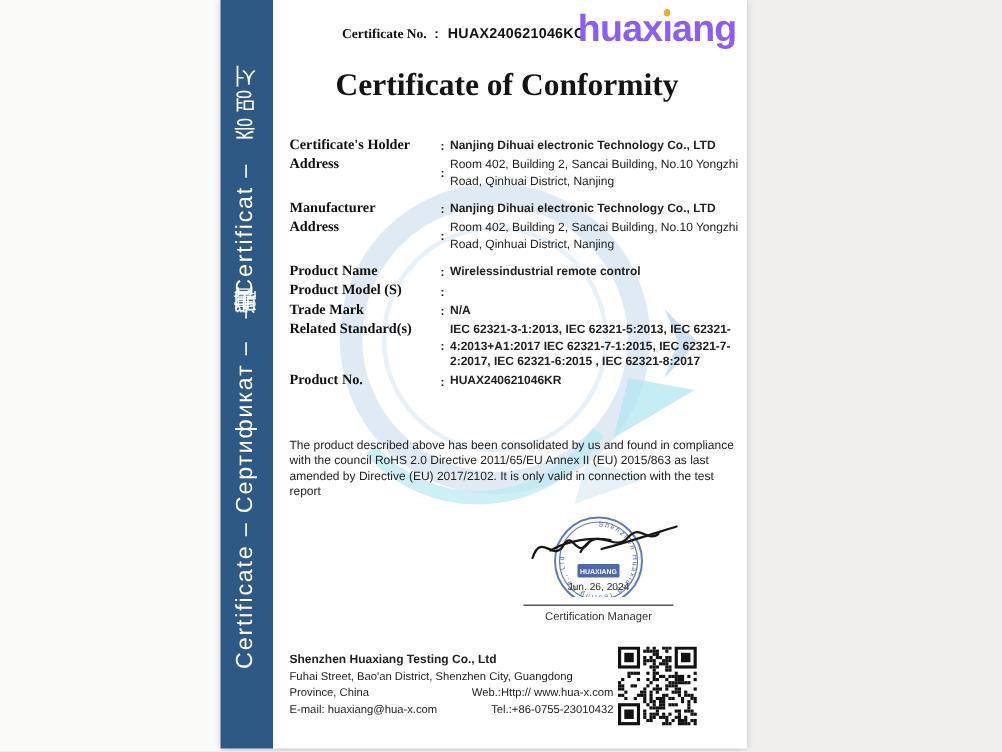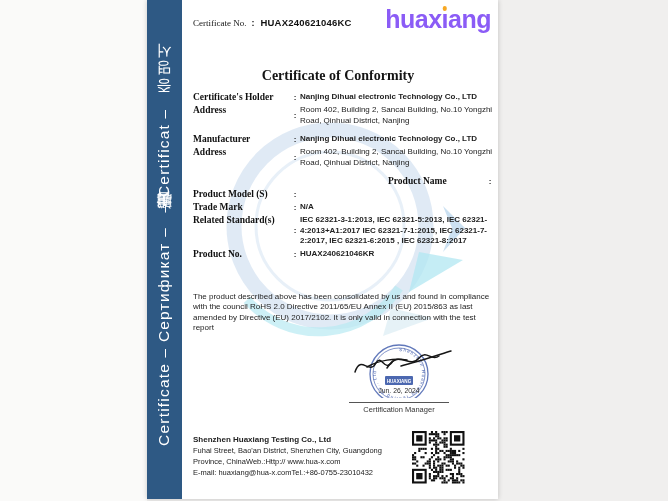--- a/index.html
+++ b/index.html
@@ -9,55 +9,55 @@
   .page{position:absolute;left:147px;top:0;width:351px;height:499px;background:#ffffff;
         box-shadow:0 0 5px rgba(0,0,0,.2);}
   .strip{position:absolute;left:0;top:0;width:35px;height:499px;background:#2e5984;
          display:flex;align-items:center;justify-content:center;z-index:2;}
   .strip-text{writing-mode:vertical-rl;transform:rotate(180deg);color:#ffffff;
               font-size:15.5px;letter-spacing:1.2px;white-space:nowrap;}
   .watermark{position:absolute;left:0;top:0;width:351px;height:499px;z-index:0;pointer-events:none;}
   .content-layer{position:absolute;left:0;top:0;width:351px;height:499px;z-index:1;}
 
   .certno-row{position:absolute;left:46px;top:17px;display:flex;align-items:baseline;color:#111;}
-  .certno-label{font-family:"Liberation Serif",serif;font-weight:normal;font-size:9px;}
+  .certno-label{font-family:"Liberation Serif",serif;font-weight:bold;font-size:9px;margin-left:35px;}
   .certno-sep{font-weight:bold;font-size:9px;margin:0 6px 0 5px;}
   .certno-value{font-weight:bold;font-size:9.5px;letter-spacing:.2px;}
 
   .logo{position:absolute;left:230px;top:4px;width:114px;text-align:right;
         font-weight:bold;font-size:25px;color:#8b5cf6;letter-spacing:-0.5px;line-height:30px;}
   .logo-i{position:relative;display:inline-block;}
   .logo-i .dot{position:absolute;left:50%;transform:translateX(-50%);top:2px;width:4.5px;height:4.5px;
                border-radius:50%;background:#f7a823;}
 
   .title{position:absolute;left:40px;top:44px;width:302px;text-align:center;
-         font-family:"Liberation Serif",serif;font-weight:bold;font-size:14px;color:#141414;margin-top:24px;}
+         font-family:"Liberation Serif",serif;font-weight:bold;font-size:21px;color:#141414;}
 
   .fields{position:absolute;left:46px;top:92px;width:302px;}
   .field{display:flex;margin-bottom:2px;}
-  .field.gap{margin-top:8px;justify-content:flex-end;}
+  .field.gap{margin-top:8px;}
   .lbl{width:97px;flex:none;font-family:"Liberation Serif",serif;font-weight:bold;
        font-size:9.5px;color:#101010;line-height:11px;}
   .sep{width:10px;flex:none;text-align:center;font-weight:bold;font-size:8px;color:#222;
        align-self:center;}
   .val{flex:1;font-size:8px;line-height:10.5px;color:#222;}
   .val.bold{font-weight:bold;}
 
   .statement{position:absolute;left:46px;top:292px;width:304px;font-size:8px;
              line-height:10.4px;color:#222;}
 
   .rohs{position:absolute;left:76px;top:340px;}
   .stamp{position:absolute;left:196px;top:336px;width:112px;text-align:center;}
   .sig-line{width:100px;margin:0 auto;border-top:1px solid #555;}
   .stamp-title{font-size:7.5px;color:#333;margin-top:2px;}
 
   .footer{position:absolute;left:46px;top:434px;width:216px;font-size:7.5px;
           line-height:11px;color:#222;}
   .footer .company{font-weight:bold;font-size:8px;}
-  .split{display:flex;justify-content:flex-start;}
+  .split{display:flex;justify-content:space-between;}
   .qr{position:absolute;left:265px;top:431px;width:53px;height:53px;}
 </style>
 </head>
 <body>
 
 <div class="screen">
   <div class="bg-left"></div>
 
   <div class="page">
 
@@ -103,20 +103,21 @@
           <span class="val bold">Nanjing Dihuai electronic Technology Co., LTD</span>
         </div>
         <div class="field">
           <span class="lbl">Address</span>
           <span class="sep">:</span>
           <span class="val">Room 402, Building 2, Sancai Building, No.10 Yongzhi Road, Qinhuai District, Nanjing</span>
         </div>
         <div class="field gap">
           <span class="lbl">Product Name</span>
           <span class="sep">:</span>
+          <span class="val bold">Wirelessindustrial remote control</span>
         </div>
         <div class="field">
           <span class="lbl">Product Model (S)</span>
           <span class="sep">:</span>
         </div>
         <div class="field">
           <span class="lbl">Trade Mark</span>
           <span class="sep">:</span>
           <span class="val bold">N/A</span>
         </div>

